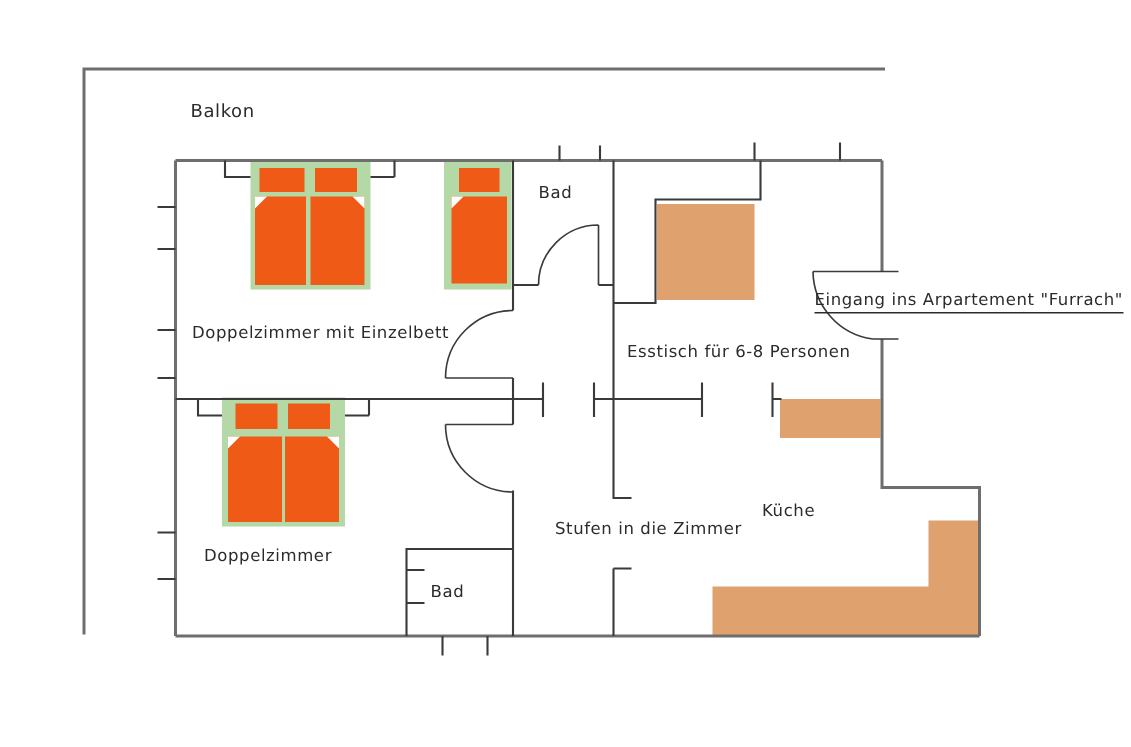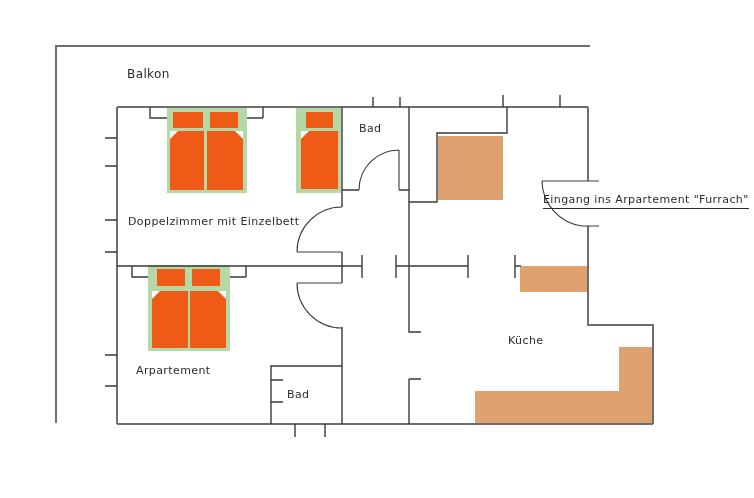--- a/index.html
+++ b/index.html
@@ -89,17 +89,19 @@
     <path class="door" d="
       M399,150 V190 M399,150 A40,40 0 0 0 359,190
       M297,252 H342 M297,252 A45,45 0 0 1 342,207
       M297,283 H342 M297,283 A45,45 0 0 0 342,328
       M542,181 H599 M582,226 H599 M542,181 A46,46 0 0 0 582,226"></path>
   </svg>
 
   <div class="lbl big" style="left:127px;top:68px;">Balkon</div>
   <div class="lbl" style="left:128px;top:216px;">Doppelzimmer mit Einzelbett</div>
   <div class="lbl" style="left:359px;top:123px;">Bad</div>
+  <div class="lbl" style="left:418px;top:229px;">Esstisch für 6-8 Personen</div>
   <div class="lbl underline" style="left:543px;top:194px;">Eingang ins Arpartement "Furrach"</div>
-  <div class="lbl" style="left:136px;top:365px;">Arpartement</div>
+  <div class="lbl" style="left:136px;top:365px;">Doppelzimmer</div>
   <div class="lbl" style="left:287px;top:389px;">Bad</div>
+  <div class="lbl" style="left:370px;top:347px;">Stufen in die Zimmer</div>
   <div class="lbl" style="left:508px;top:335px;">Küche</div>
 </div>
 
 </body></html>

